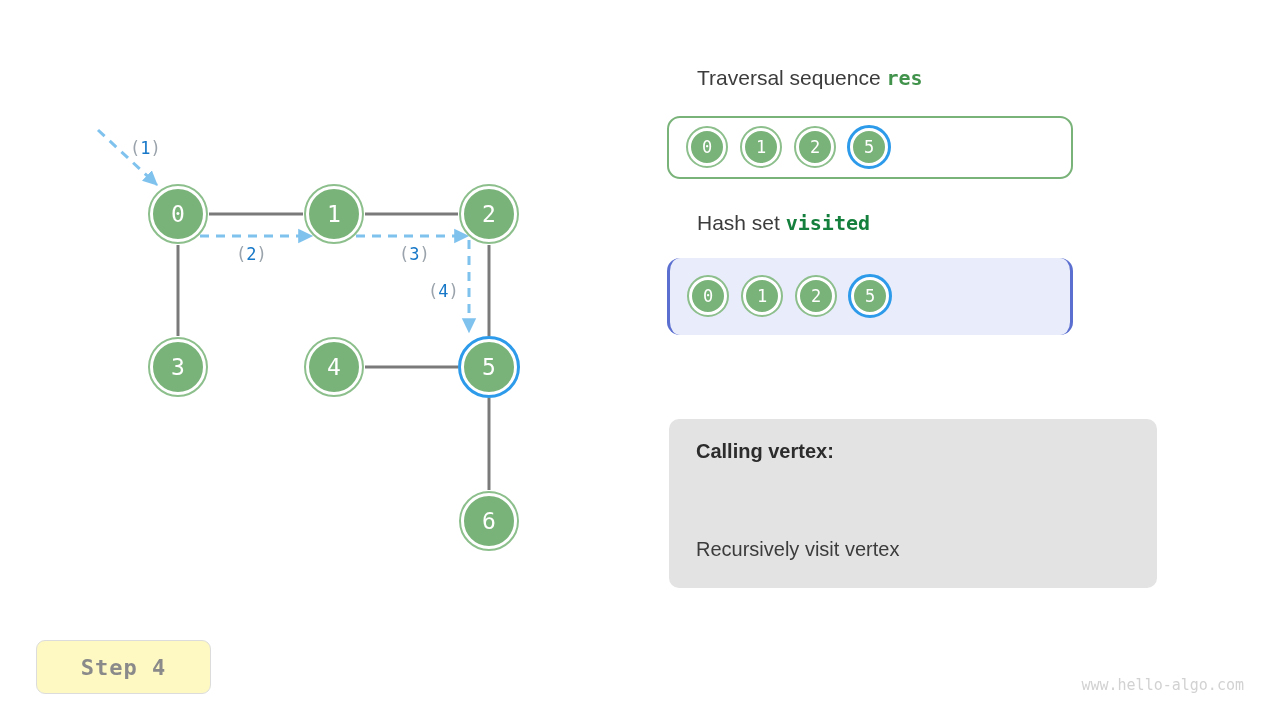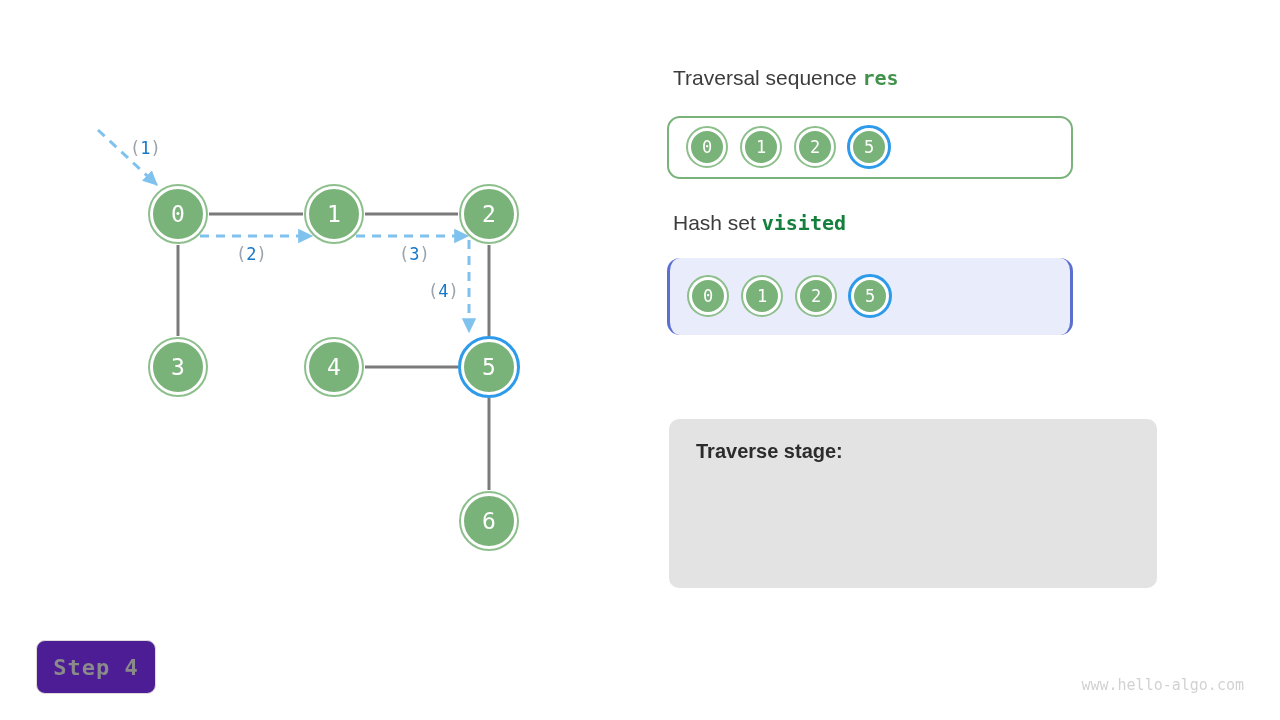--- a/index.html
+++ b/index.html
@@ -59,20 +59,21 @@
     color: #1878c8;
     font-weight: 400;
   }
 
   
   .panel-title {
     position: absolute;
     font-size: 21px;
     color: #3c3c3c;
     white-space: nowrap;
+    margin-left: 24px;
   }
   .panel-title code {
     font-family: "DejaVu Sans Mono", monospace;
     font-size: 20px;
     font-weight: bold;
   }
   .code-green { color: #41924b; }
   .code-blue  { color: #15803d; }
 
   #res-box {
@@ -124,22 +125,22 @@
     color: #3c3c3c;
     white-space: nowrap;
   }
   #stage-line-1 { left: 27px; top: 73px; }
   #stage-line-2 { left: 27px; top: 119px; }
 
   
   #step-badge {
     position: absolute;
     left: 36px; top: 640px;
-    width: 120px; height: 54px;
-    background: #4c1d95;
+    width: 175px; height: 54px;
+    background: #fef9c3;
     border: 1px solid #dcdcdc;
     border-radius: 9px;
     box-sizing: border-box;
     display: flex;
     align-items: center;
     justify-content: center;
     font-family: "DejaVu Sans Mono", monospace;
     font-size: 22px;
     font-weight: bold;
     color: #8a8a8a;
@@ -255,23 +256,26 @@
     </div>
   <div class="vnode chip ring-green" style="left:127px; top:19px;">
       <span>2</span>
     </div>
   <div class="vnode chip ring-blue" style="left:181px; top:19px;">
       <span>5</span>
     </div>
 </div>
 
 <div id="calling-stage">
-  <div id="calling-stage-title">Traverse stage:</div>
-
-
+  <div id="calling-stage-title">Calling vertex:</div>
+
+
+  <div class="stage-line" id="stage-line-2">
+    <span>Recursively visit vertex</span>
+  </div>
 
 </div>
 
 <div id="step-badge">
   <span>Step 4</span>
 </div>
 
 <div id="watermark">www.hello-algo.com</div>
 
 </body></html>

